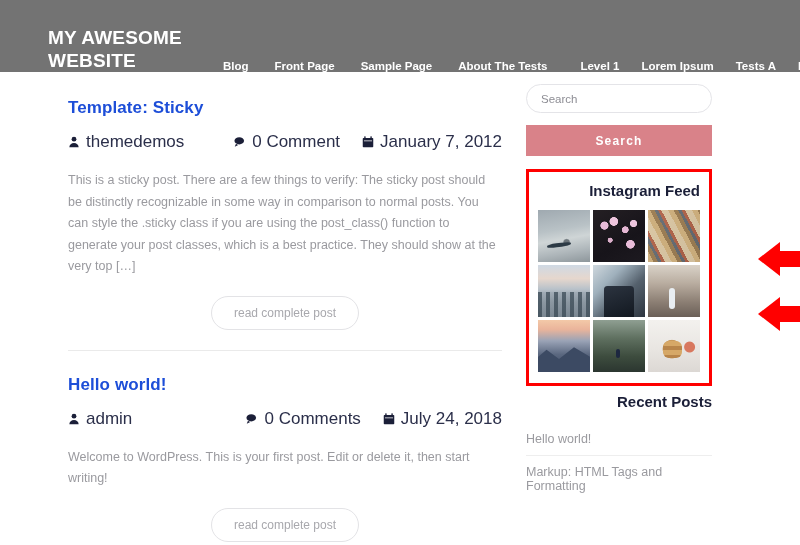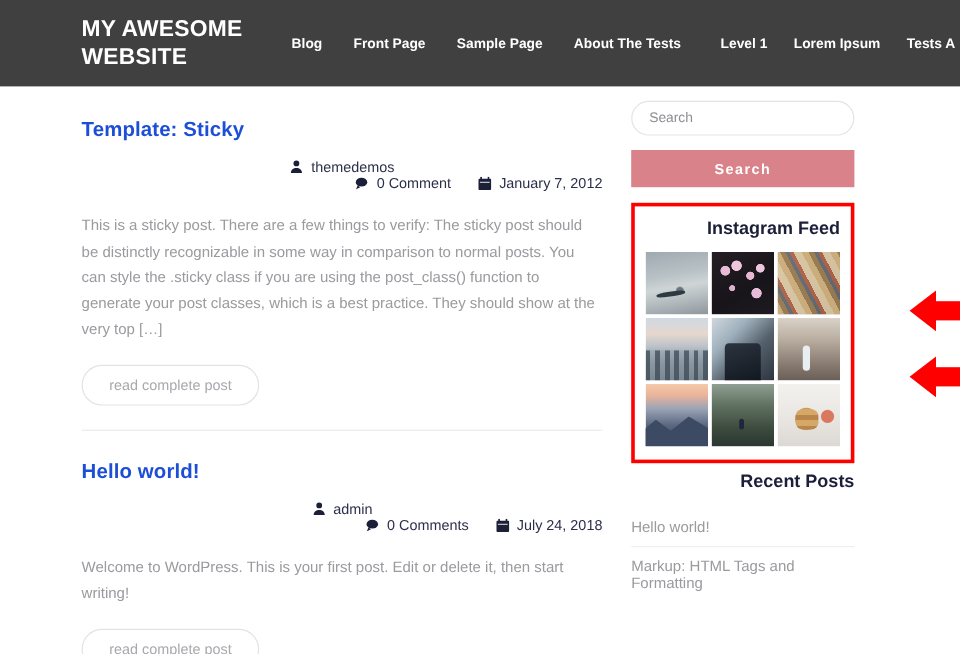--- a/index.html
+++ b/index.html
@@ -7,25 +7,25 @@
   html, body {
     width: 800px;
     height: 545px;
     overflow: hidden;
     background: #ffffff;
     font-family: "Liberation Sans", sans-serif;
   }
 
   
   .site-header {
-    background: #404040;
+    background: #737373;
     height: 72px;
     display: flex;
-    align-items: center;
-    padding: 0 0 0 68px;
+    align-items: flex-end;
+    padding: 0 0 0 48px;
   }
   .site-title {
     color: #ffffff;
     font-size: 19px;
     font-weight: bold;
     line-height: 1.22;
     letter-spacing: 0.2px;
     text-transform: uppercase;
     width: 175px;
     flex: none;
@@ -59,38 +59,37 @@
   .post-title {
     font-size: 17px;
     font-weight: bold;
     color: #1d4ed8;
     letter-spacing: 0.1px;
     margin-bottom: 14px;
   }
   .post-meta {
     display: flex;
     align-items: center;
-    font-size: 12px;
+    font-size: 17px;
     color: #2b2f4a;
     margin-bottom: 18px;
-    flex-direction: column;
   }
   .meta-author { display: flex; align-items: center; gap: 6px; }
   .meta-right { margin-left: auto; display: flex; align-items: flex-end; gap: 22px; }
   .meta-item { display: flex; align-items: center; gap: 6px; cursor: pointer; }
   .meta-icon { display: inline-flex; width: 12px; height: 12px; color: #1b1f38; }
   .meta-icon svg { width: 100%; height: 100%; fill: currentColor; }
 
   .post-excerpt {
     font-size: 12.5px;
     line-height: 1.72;
     color: #9a9a9f;
     margin-bottom: 18px;
   }
-  .read-more-row { display: flex; justify-content: flex-start; }
+  .read-more-row { display: flex; justify-content: center; }
   .read-more {
     border: 1px solid #e3e3e6;
     border-radius: 20px;
     background: #fff;
     color: #a8a8ad;
     font-size: 12px;
     font-family: "Liberation Sans", sans-serif;
     padding: 9px 22px;
     cursor: pointer;
   }

